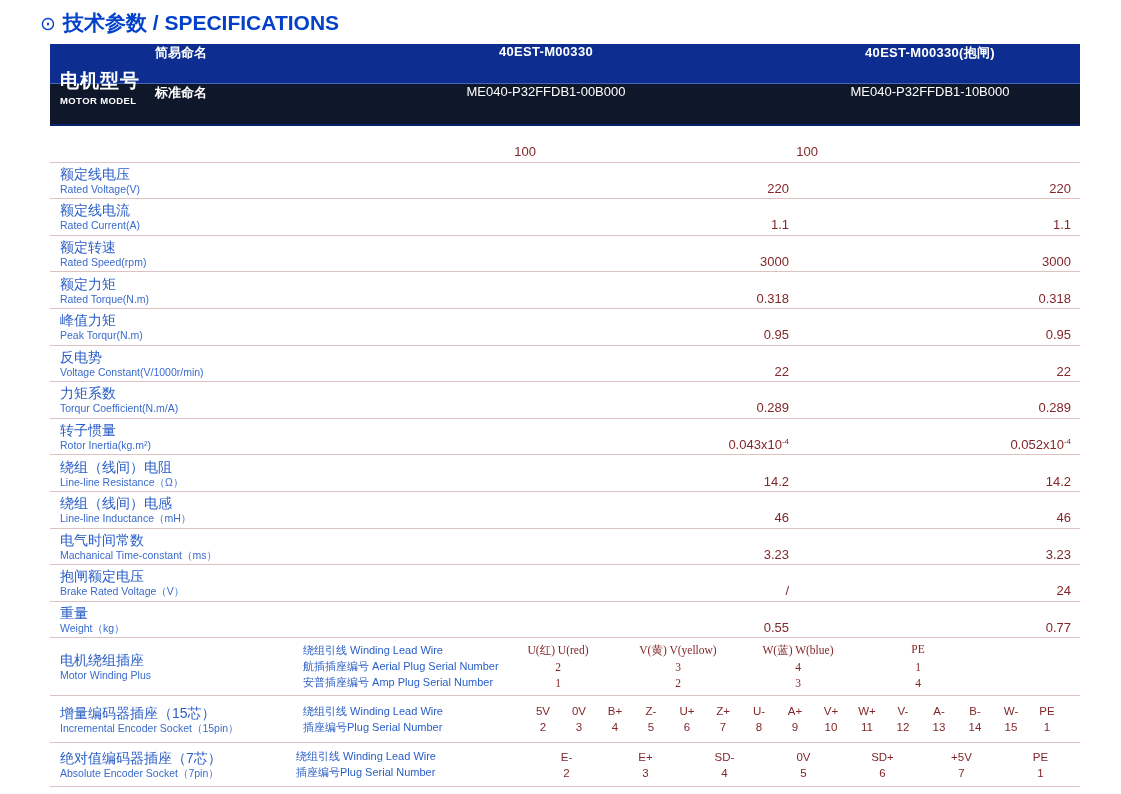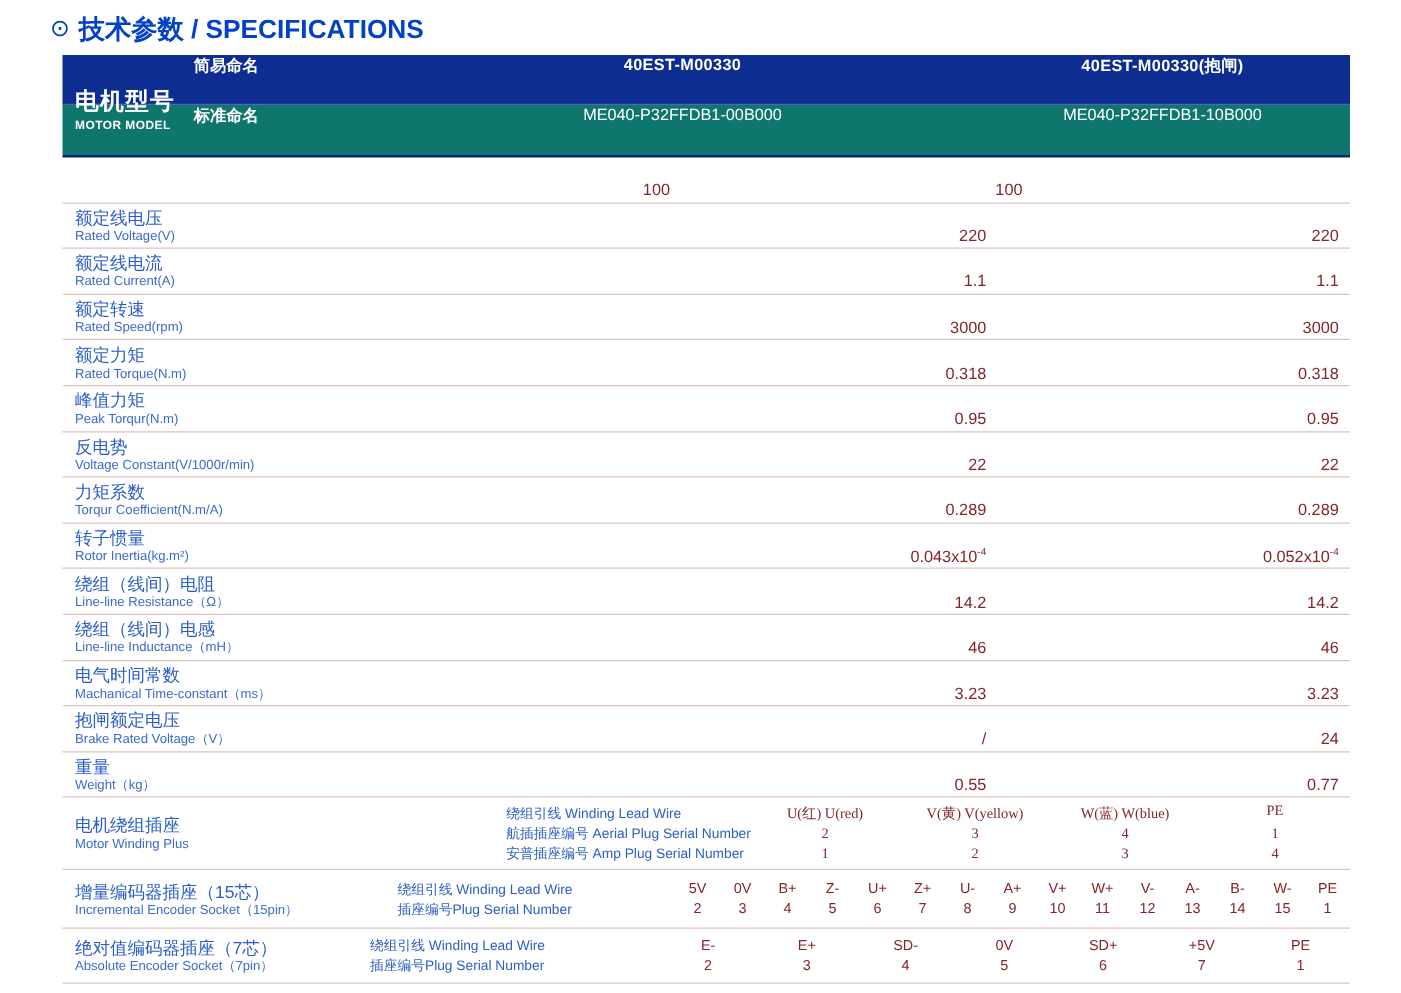--- a/index.html
+++ b/index.html
@@ -7,21 +7,21 @@
               font-family:"Liberation Sans","DejaVu Sans",sans-serif; }
   .page-title { margin:9px 0 7px 40px; font-size:21px; font-weight:bold; color:#0241c8;
                 display:flex; align-items:center; }
   .page-title .bullet { font-size:19px; margin-right:7px; font-weight:normal; }
   .spec-table { width:1030px; margin-left:50px; }
 
   
   .thead { position:relative; color:#fff; border-bottom:2px solid #0a2270; }
   .th-row { height:40px; display:flex; align-items:flex-start; padding-left:105px; }
   .th-row.first  { background:#0d2e90; border-bottom:1px solid #4a67b8; }
-  .th-row.second { background:#0f766e; }
+  .th-row.second { background:#0f172a; }
   .th-label { width:148px; font-size:13px; font-weight:bold; }
   .th-v1 { width:486px; text-align:center; font-size:13px; }
   .th-v2 { width:282px; text-align:center; font-size:13px; }
   .th-row.first .th-v1, .th-row.first .th-v2 { font-weight:bold; letter-spacing:0.3px; }
   .th-left { position:absolute; left:10px; top:3px; height:100%; z-index:2;
              display:flex; flex-direction:column; justify-content:center; }
   .mm-zh { font-size:19px; font-weight:bold; letter-spacing:1px; }
   .mm-en { font-size:9.5px; font-weight:bold; letter-spacing:0.4px; margin-top:1px; }
 
   
@@ -35,21 +35,21 @@
   .cell-v2 { width:282px; }
   .val sup { font-size:8px; }
 
   
   .conn-row { display:flex; border-bottom:1px solid #ddc2c2; }
   .conn-row:nth-of-type(1) { height:58px; }
   .conn-row:nth-of-type(2) { height:47px; }
   .conn-row:nth-of-type(3) { height:44px; }
   .conn-row .cell-label { display:flex; flex-direction:column; justify-content:center; }
   .conn-lines { flex:1; display:flex; flex-direction:column; justify-content:center; }
-  .conn-line { display:flex; align-items:center; height:16px;justify-content:flex-end; }
+  .conn-line { display:flex; align-items:center; height:16px; }
   .sub { width:195px; font-size:11px; color:#2a5ec6; white-space:nowrap; }
   .pins { display:flex; }
   .pins span { text-align:center; font-size:11.5px; color:#822629; white-space:nowrap; }
   .pins-a span { width:120px;font-family:Liberation Serif, serif; }
   .pins-b { margin-left:27px; }  .pins-b span { width:36px; }
   .pins-c { margin-left:36px; }  .pins-c span { width:79px; }
 </style>
 </head>
 <body>
 

